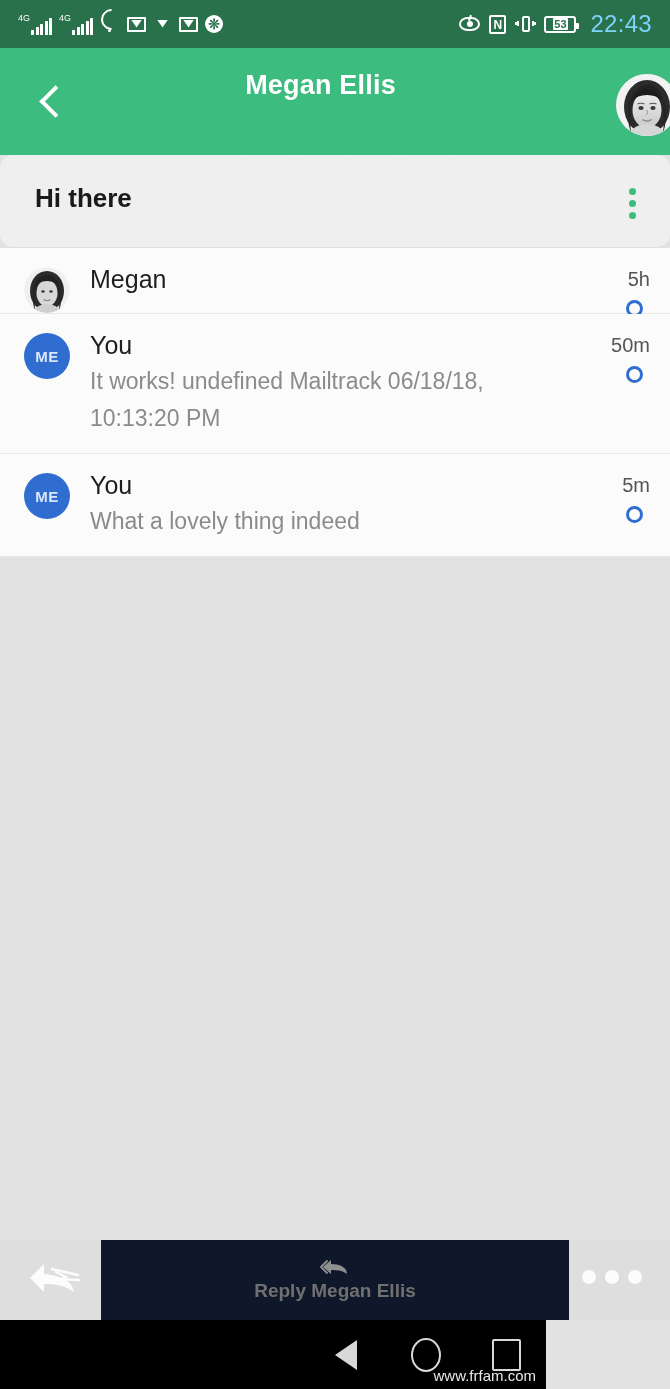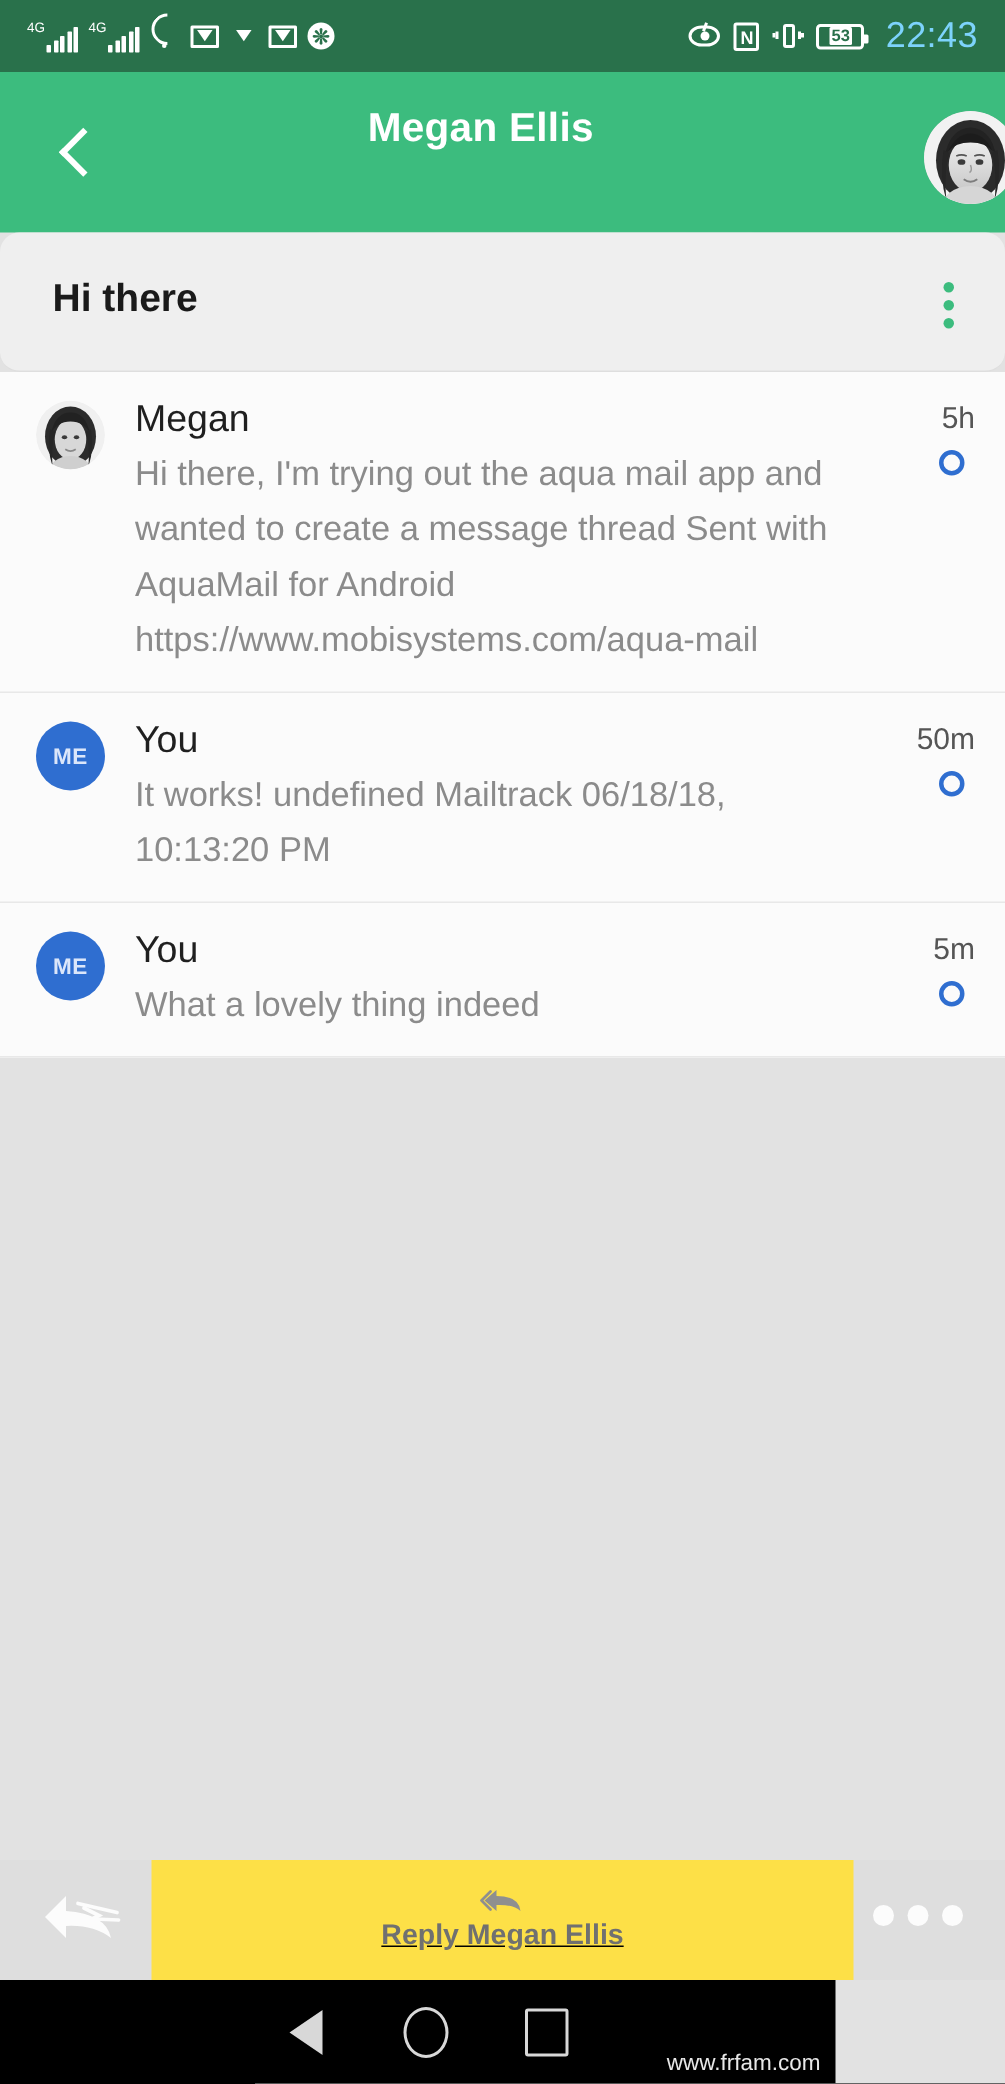--- a/index.html
+++ b/index.html
@@ -334,27 +334,26 @@
   .reply-all-icon {
     position: absolute;
     left: 22px; top: 18px;
     width: 66px; height: 44px;
     cursor: pointer;
   }
   .reply-card {
     position: absolute;
     left: 101px; top: 0px;
     width: 468px; height: 80px;
-    background: #fde047;
+    background: #0f172a;
     display: flex;
     flex-direction: column;
     align-items: center;
     justify-content: center;
     cursor: pointer;
-    text-decoration: underline;
   }
   .reply-card .ricon {
     width: 30px; height: 18px;
     margin-bottom: 4px;
   }
   .reply-card .rlabel {
     font-size: 19px;
     font-weight: bold;
     color: #707070;
   }
@@ -373,22 +372,21 @@
   }
 
   
   .navbar {
     position: absolute;
     left: 0; top: 1320px;
     width: 546px; height: 69px;
     background: #000000;
     display: flex;
     align-items: center;
-    justify-content: center;
-    padding-left: 11px;
+    justify-content: flex-end;
   }
   .nav-btn { width: 80px; height: 46px; display: flex; align-items: center; justify-content: center; cursor: pointer; }
   .nav-back {
     width: 0; height: 0;
     border-top: 15px solid transparent;
     border-bottom: 15px solid transparent;
     border-right: 22px solid #d8d8d8;
   }
   .nav-home {
     width: 26px; height: 30px;
@@ -527,21 +525,20 @@
         <path d="M10 22 Q13 8 23 8 Q33 8 36 22 Q32 14 23 14 Q14 14 10 22Z" fill="#222"></path>
         <path d="M9.5 19 Q7 32 11 44 Q10 29 13 21Z" fill="#262626"></path>
         <path d="M36.5 19 Q39 32 35 44 Q36 29 33 21Z" fill="#262626"></path>
         <ellipse cx="19" cy="24.5" rx="1.8" ry="1.3" fill="#3a3a3a"></ellipse>
         <ellipse cx="27" cy="24.5" rx="1.8" ry="1.3" fill="#3a3a3a"></ellipse>
         <path d="M19.5 32.5 Q23 35 26.5 32.5" stroke="#8a8a8a" stroke-width="1.1" fill="none"></path>
       </g>
           </svg></div>
         <div class="msg-body">
           <div class="msg-sender">Megan</div>
-          <div class="msg-snippet">Hi there, I'm trying out the aqua mail app and wanted to create a message thread Sent with AquaMail for Android https://www.mobisystems.com/aqua-mail</div>
         </div>
         <div class="msg-time">5h</div>
         <div class="msg-unread"></div>
       </div>
       <div class="msg">
         <div class="msg-avatar initials">
           <span>ME</span>
         </div>
         <div class="msg-body">
           <div class="msg-sender">You</div>

